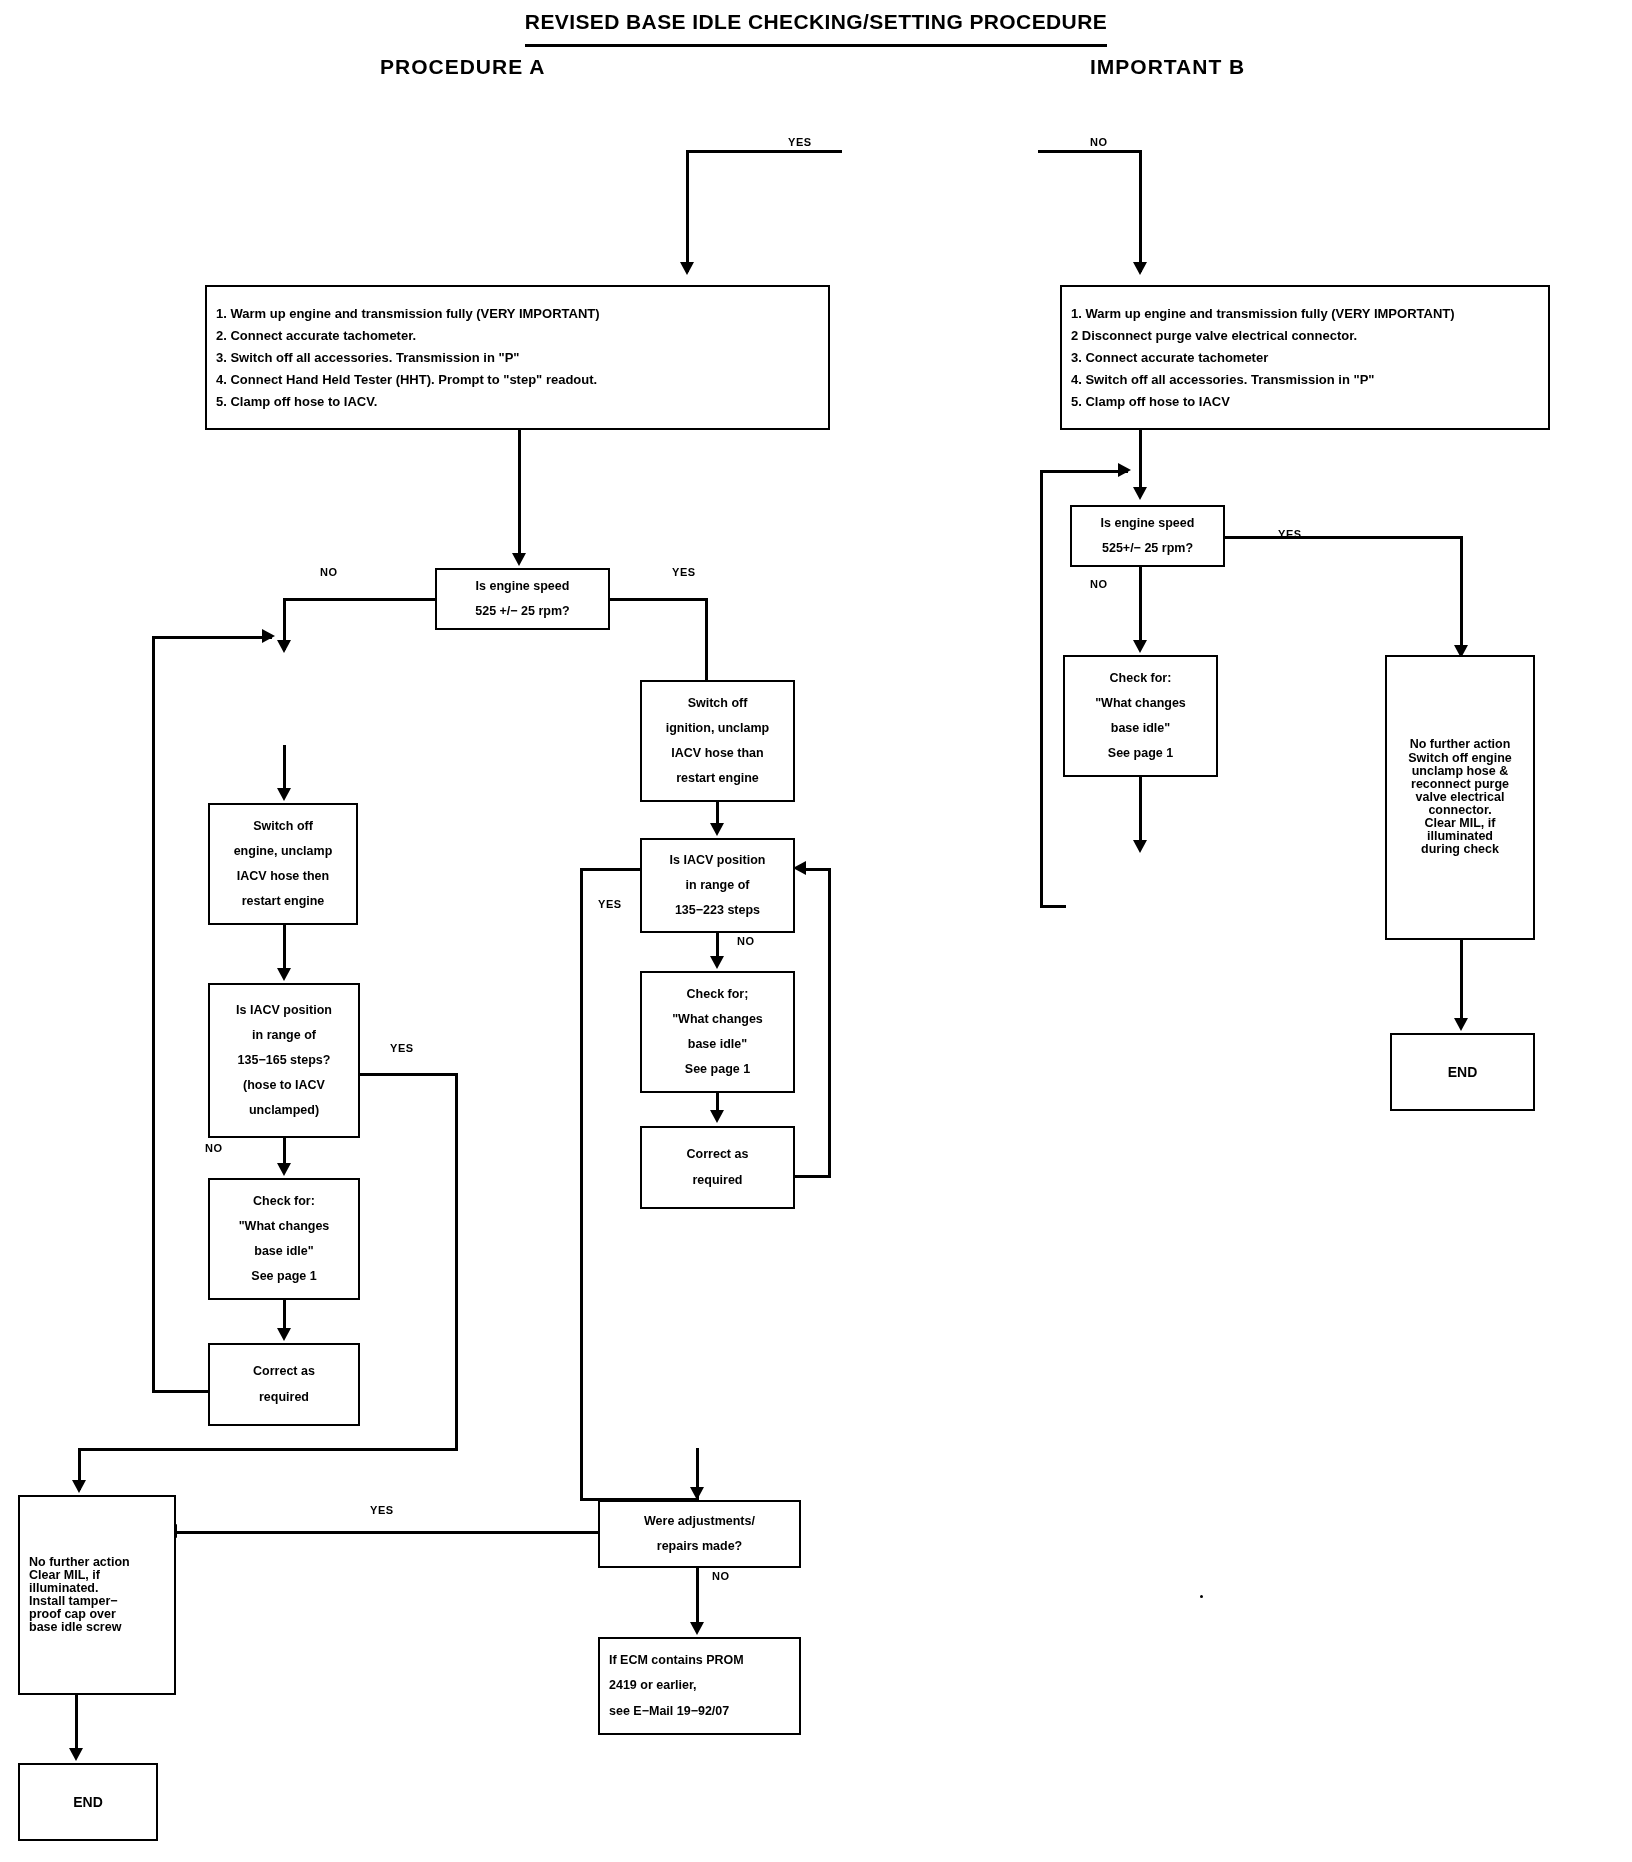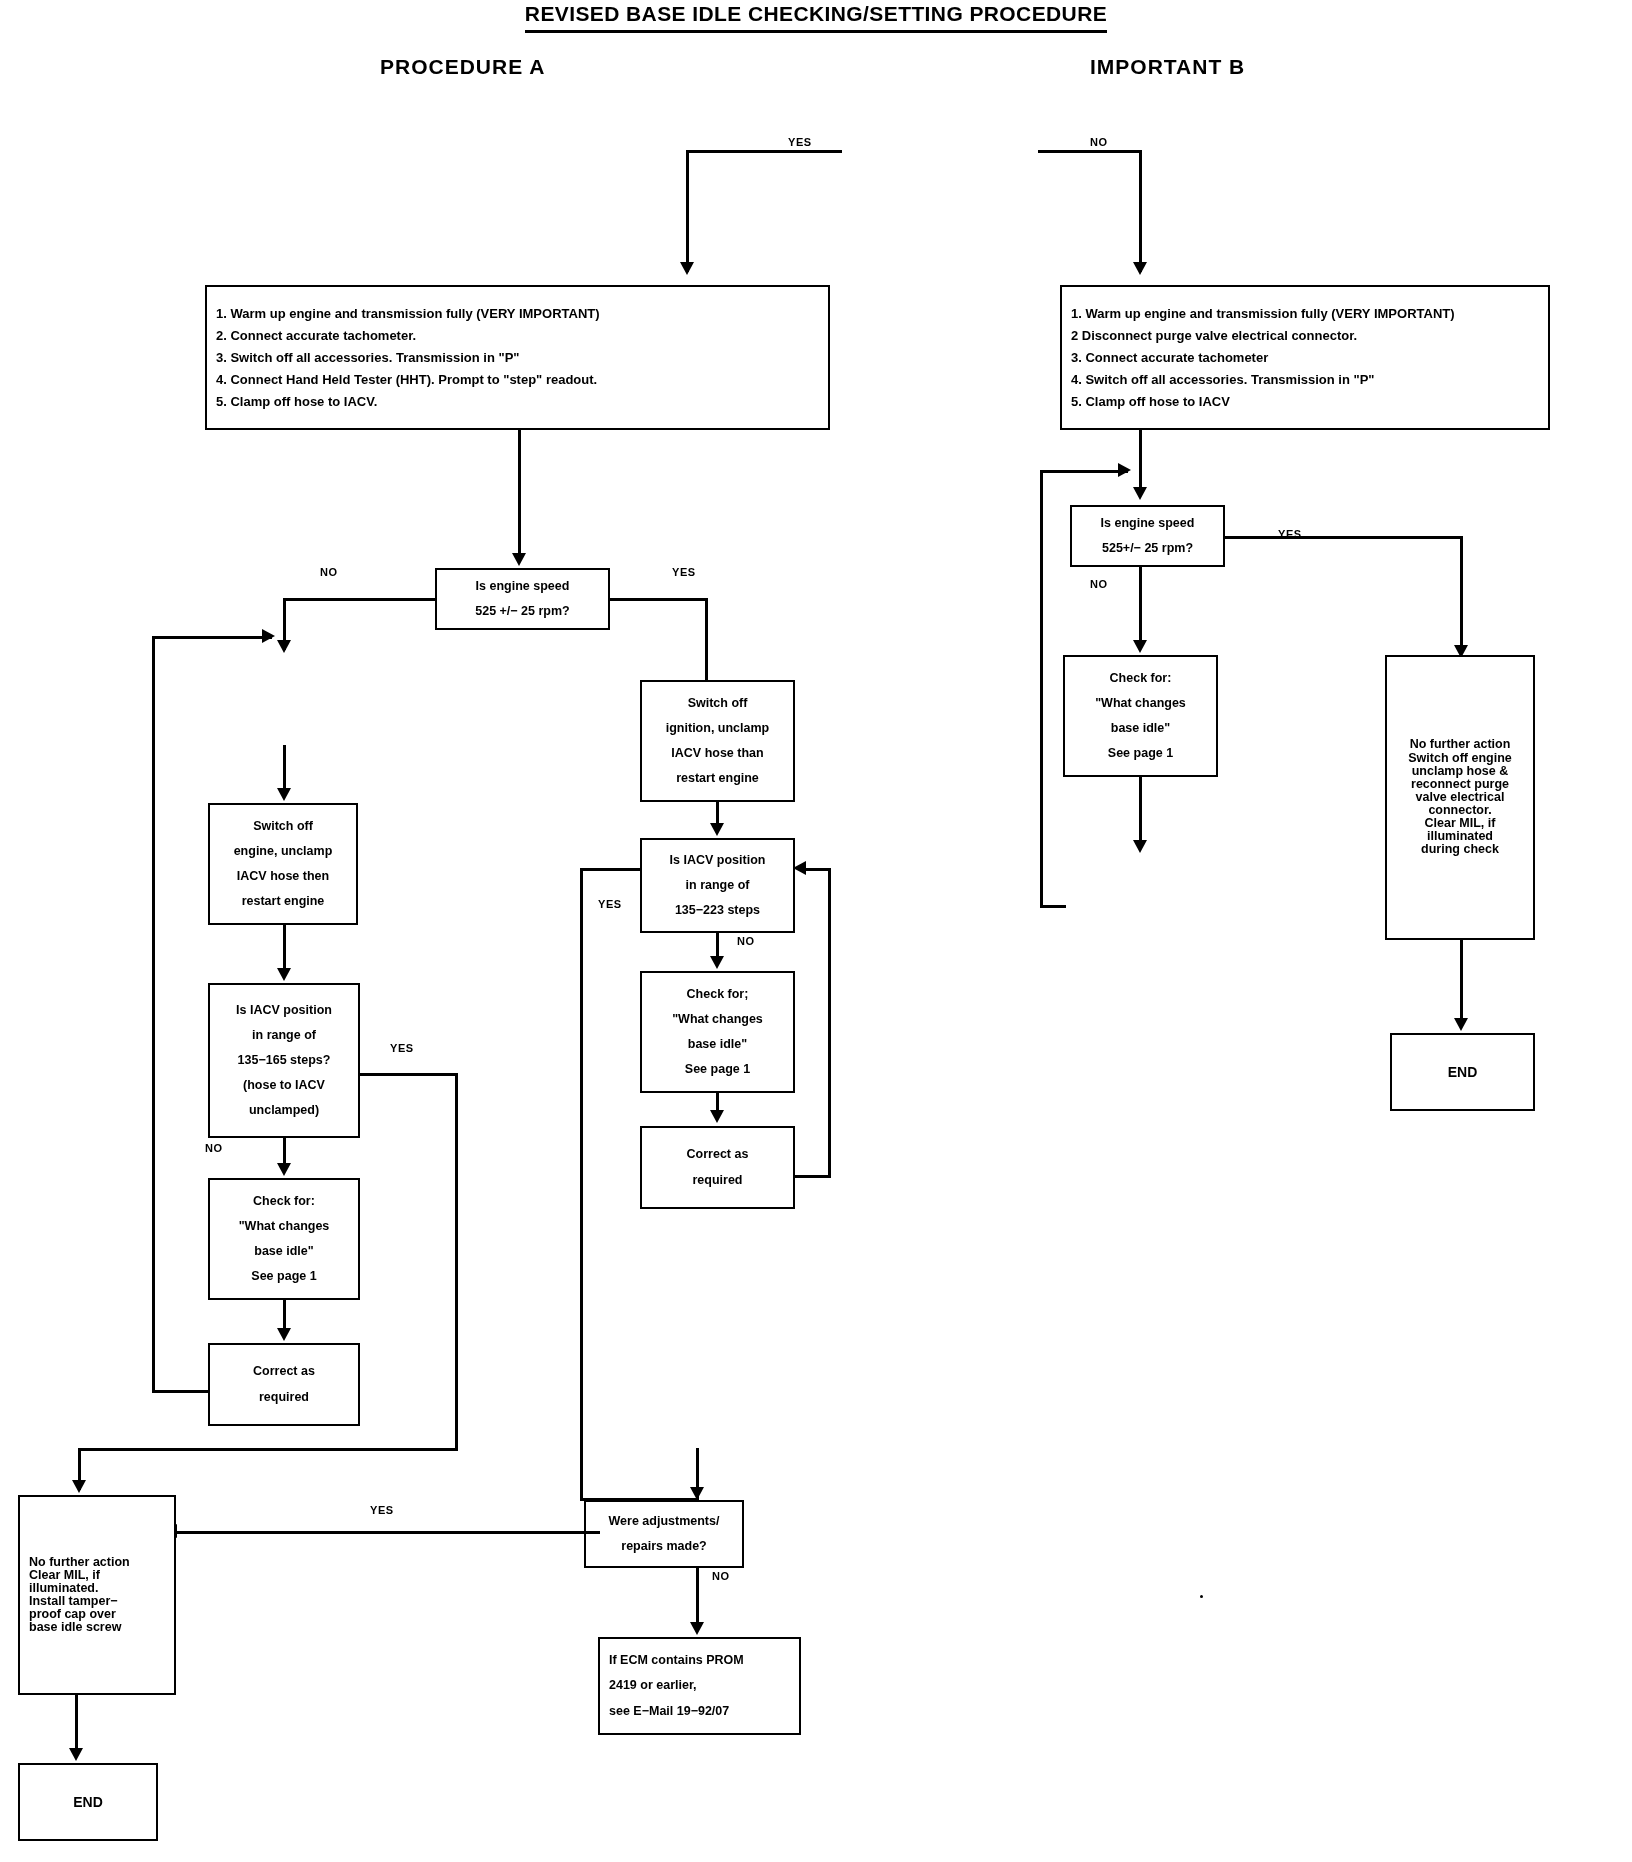--- a/index.html
+++ b/index.html
@@ -23,22 +23,23 @@
     left: 0;
     top: 2px;
     width: 1632px;
     text-align: center;
     font-size: 21px;
     font-weight: bold;
     letter-spacing: 0.4px;
   }
   .main-title span.tx {
     border-bottom: 3px solid #000;
-    padding-bottom: 4px;
+    padding-bottom: 10px;
     display: inline-block;
+    margin-top: 8px;
   }
   .proc-title {
     position: absolute;
     font-size: 21px;
     font-weight: bold;
     letter-spacing: 1px;
     white-space: nowrap;
   }
 
   
@@ -318,21 +319,21 @@
     <span class="ln">during check</span>
   </div>
 
   <div class="vline" style="left:1460px; top:940px; height:85px;"></div>
   <div class="arrow-down" style="left:1454px; top:1018px;"></div>
 
   <div class="box end-box" style="left:1390px; top:1033px; width:145px; height:78px;">
     <span class="ln">END</span>
   </div>
 
-  <div class="box center mid" style="left:584px; top:1500px; width:160px; height:68px;">
+  <div class="box center mid" style="left:598px; top:1500px; width:203px; height:68px;">
     <span class="ln">Were adjustments/</span>
     <span class="ln">repairs made?</span>
   </div>
 
   <div class="arrow-down" style="left:690px; top:1487px;"></div>
   <div class="hline" style="left:580px; top:1498px; width:116px;"></div>
   <div class="vline" style="left:696px; top:1448px; height:52px;"></div>
 
   <div class="hline" style="left:176px; top:1531px; width:424px;"></div>
   <div class="arrow-left" style="left:164px; top:1524px;"></div>

